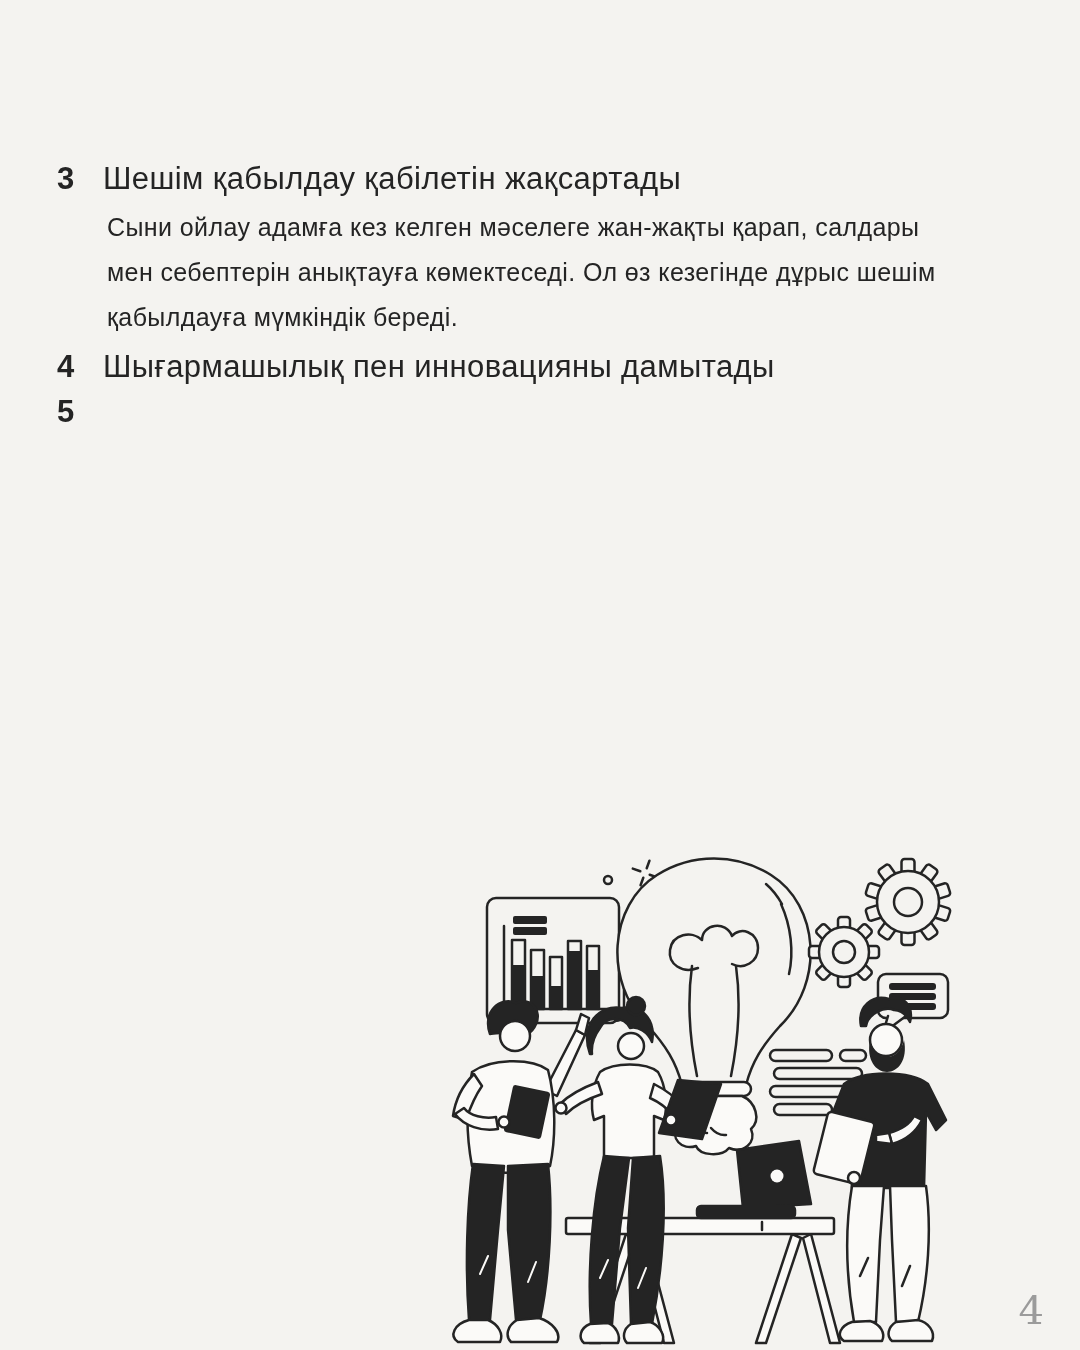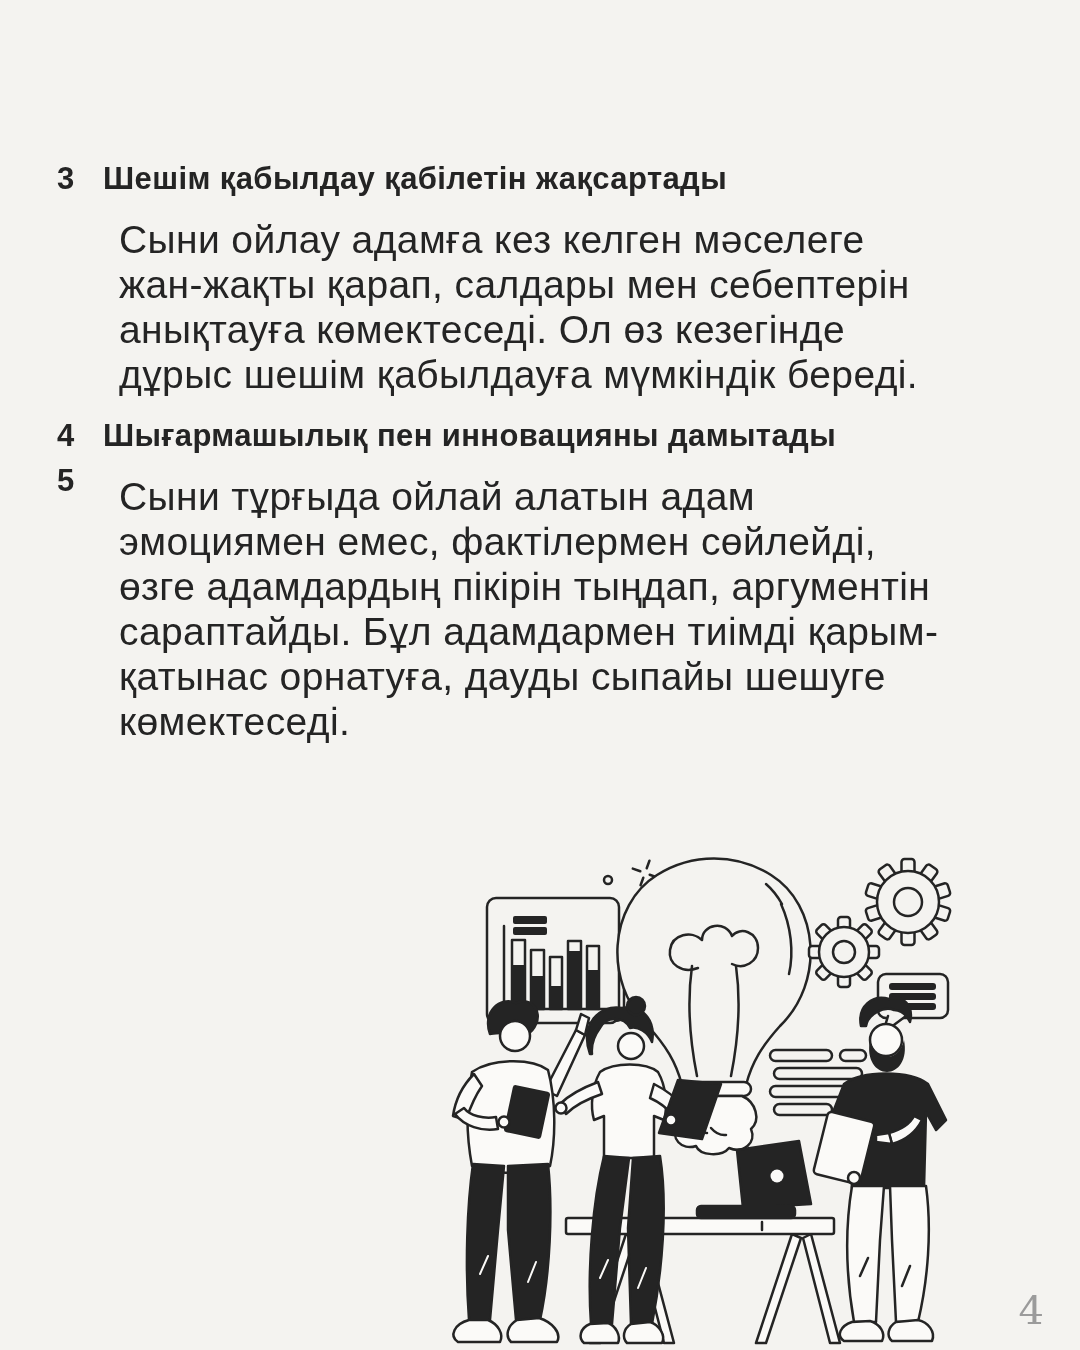--- a/index.html
+++ b/index.html
@@ -19,26 +19,26 @@
   }
   .benefit-item{
     display:grid;
     grid-template-columns:46px 1fr;
     align-items:start;
   }
   .benefit-num{
     font-size:31px;font-weight:700;line-height:45px;
   }
   .benefit-title{
-    font-size:31px;font-weight:700;line-height:45px;
+    font-size:31px;font-weight:400;line-height:45px;
     margin:0;letter-spacing:0.4px;
   }
   .benefit-body{
-    font-size:39px;font-weight:400;line-height:45px;
-    margin:16px;letter-spacing:0.4px;
+    font-size:25px;font-weight:400;line-height:45px;
+    margin:4px;letter-spacing:0.4px;
   }
   .illustration{
     position:absolute;
     left:440px;top:856px;
     width:622px;height:494px;
   }
   .page-number{
     position:absolute;
     right:36px;bottom:20px;
     font-family:"DejaVu Serif", serif;
@@ -65,21 +65,20 @@
     <li class="benefit-item">
       <span class="benefit-num">4</span>
       <div class="benefit-content">
         <h2 class="benefit-title">Шығармашылық пен инновацияны дамытады</h2>
       </div>
     </li>
 
     <li class="benefit-item">
       <span class="benefit-num">5</span>
       <div class="benefit-content">
-        <p class="benefit-body">Сыни тұрғыда ойлай алатын адам эмоциямен емес, фактілермен сөйлейді, өзге адамдардың пікірін тыңдап, аргументін сараптайды. Бұл адамдармен тиімді қарым-қатынас орнатуға, дауды сыпайы шешуге көмектеседі.</p>
       </div>
     </li>
 
   </ol>
 
   <div class="illustration">
     <svg width="622" height="494" viewBox="0 0 622 494" xmlns="http://www.w3.org/2000/svg">
       <g fill="none" stroke="#242424" stroke-width="2.5" stroke-linejoin="round" stroke-linecap="round">
 
         <circle cx="168" cy="24" r="4"></circle>

